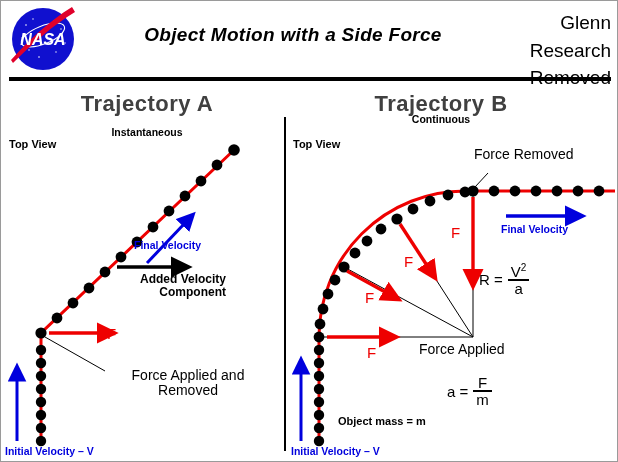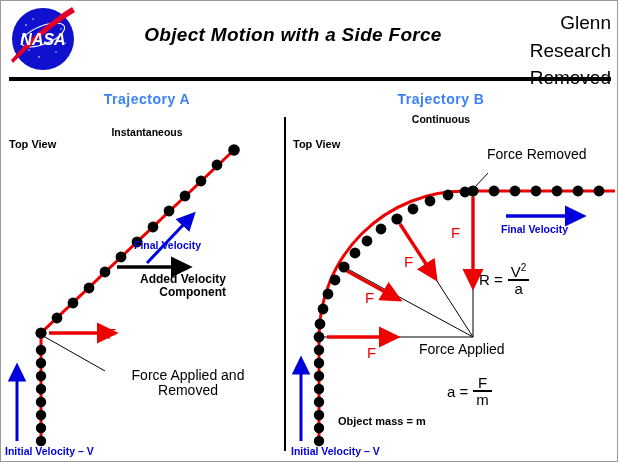--- a/index.html
+++ b/index.html
@@ -43,23 +43,23 @@
     left: 498px;
     top: 8px;
     width: 112px;
     text-align: right;
     font-size: 19px;
     color: #000000;
     line-height: 1.45;
   }
   .panel-title {
     position: absolute;
-    font-size: 14px;
-    font-weight: bold;
-    color: #3b82f6;
+    font-size: 22px;
+    font-weight: bold;
+    color: #404040;
     text-align: center;
     letter-spacing: 0.5px;
   }
   .panel-sub {
     position: absolute;
     font-size: 10.5px;
     font-weight: bold;
     color: #000000;
     text-align: center;
   }
@@ -290,21 +290,21 @@
   </div>
   <div class="lbl-plain-c" style="left:104px; top:367px; width:166px;">
     <div>Force Applied  and</div>
     <div>Removed</div>
   </div>
   <div class="lbl-blue" style="left:4px; top:444px;">Initial  Velocity – V</div>
 
   <div class="panel-title" style="left:330px; top:90px; width:220px;">Trajectory   B</div>
   <div class="panel-sub" style="left:330px; top:112px; width:220px;">Continuous</div>
   <div class="lbl" style="left:292px; top:137px;">Top  View</div>
-  <div class="lbl-plain" style="left:486px; top:145px;">Force Removed</div>
+  <div class="lbl-plain" style="left:473px; top:145px;">Force Removed</div>
   <div class="lbl-blue" style="left:500px; top:222px;">Final  Velocity</div>
 
   <div class="lbl-red" style="left:366px; top:343px;">F</div>
   <div class="lbl-red" style="left:364px; top:288px;">F</div>
   <div class="lbl-red" style="left:403px; top:252px;">F</div>
   <div class="lbl-red" style="left:450px; top:223px;">F</div>
 
   <div class="lbl-plain" style="left:418px; top:340px;">Force Applied</div>
 
   <div class="frac" style="left:478px; top:262px;">

